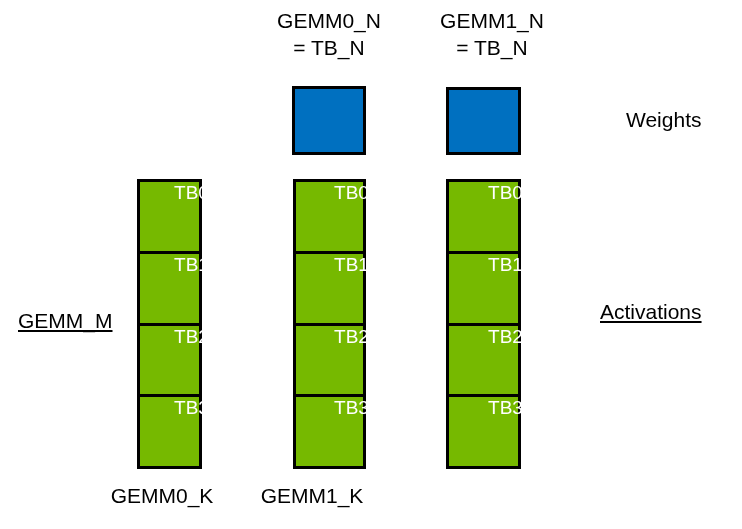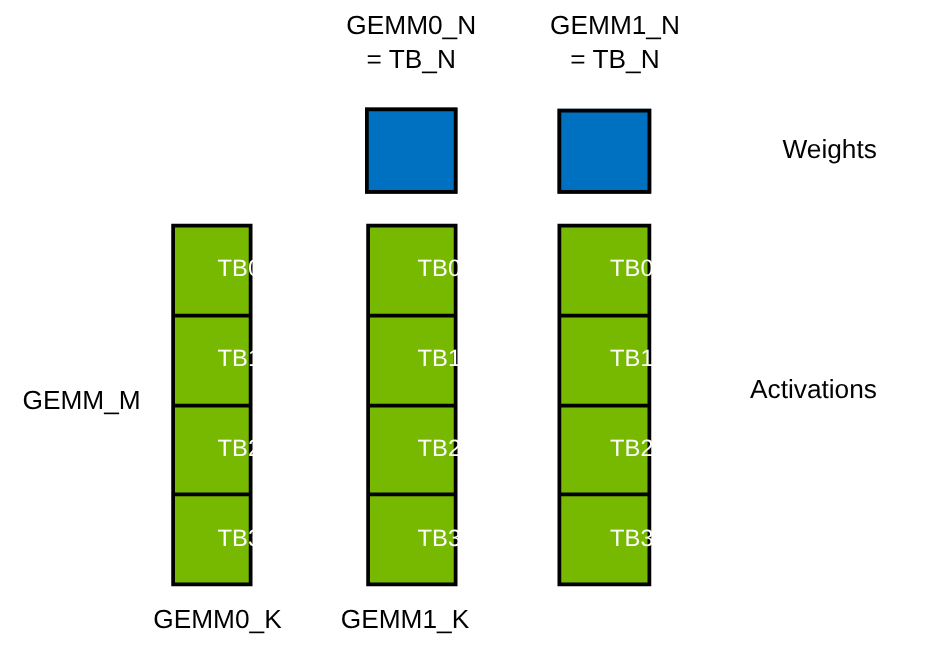--- a/index.html
+++ b/index.html
@@ -11,21 +11,21 @@
     font-family: "Liberation Sans", sans-serif;
     color: #000000;
     overflow: hidden;
   }
   .label {
     position: absolute;
     font-size: 21px;
     line-height: 26px;
     white-space: nowrap;
   }
-  .centerx { transform: translateX(-50%); text-align: center; margin-left: 12px; }
+  .centerx { transform: translateX(-50%); text-align: center; }
   .top-label {
     position: absolute;
     top: 7px;
     font-size: 21px;
     line-height: 27px;
     text-align: center;
     transform: translateX(-50%);
     white-space: nowrap;
   }
   .wsquare {
@@ -47,31 +47,30 @@
     flex-direction: column;
     gap: 3px;
   }
   .col0 { left: 137px; width: 65px; }
   .col1 { left: 293px; width: 73px; }
   .col2 { left: 446px; width: 75px; }
   .cell {
     flex: 1;
     background: var(--activations_fill, #76b900);
     display: flex;
-    align-items: center;
     justify-content: center;
     padding-left: 44px;
   }
   .cell span {
     color: var(--tb_text, #ffffff);
     font-size: 19px;
   }
-  .gemm-m   { left: 18px;  top: 308px; }
+  .gemm-m   { left: 18px;  top: 308px; text-decoration: underline; }
   .weights  { left: 588px; top: 107px; margin-left: 38px; }
-  .activs   { left: 600px; top: 299px; }
+  .activs   { left: 600px; top: 299px; text-decoration: underline; }
   .k0       { left: 162px; top: 483px; }
   .k1       { left: 312px; top: 483px; }
 </style>
 </head>
 <body>
 
 <div class="canvas">
 
   <div class="top-label" style="left:329px;">
     <div>GEMM0_N</div>

